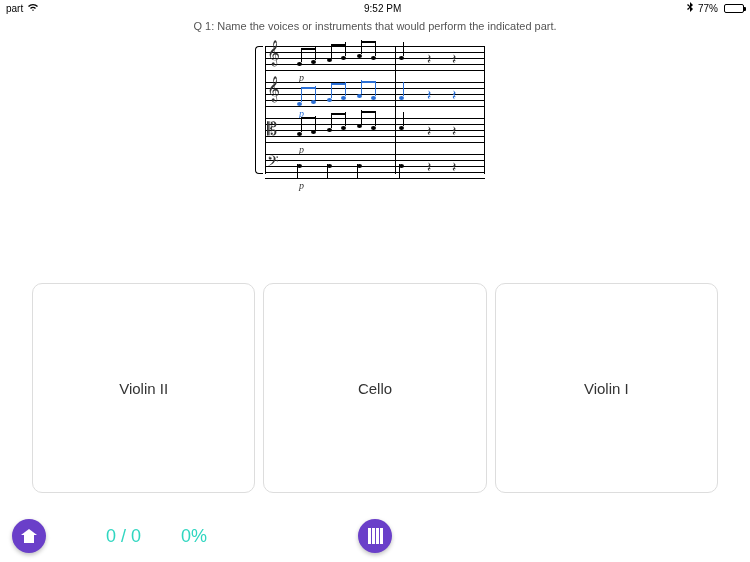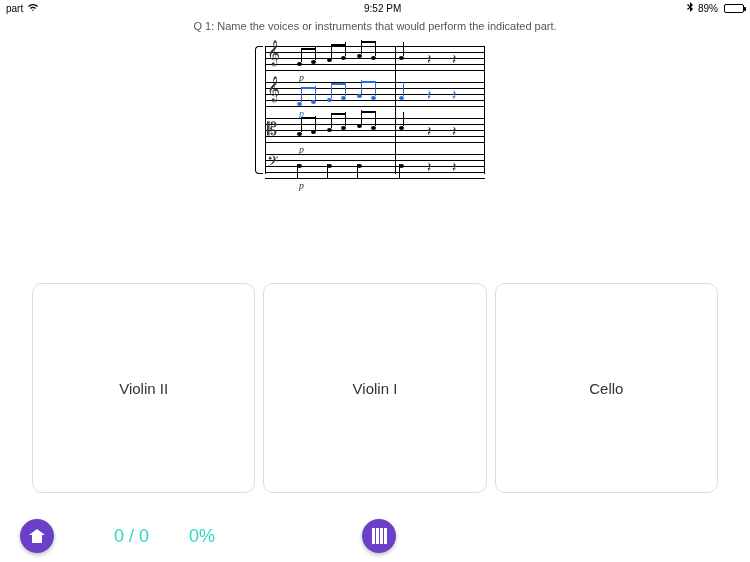--- a/index.html
+++ b/index.html
@@ -28,21 +28,21 @@
   .dyn { position: absolute; left: 34px; font-style: italic; font-family: serif; font-size: 10px; }
   .note { position: absolute; width: 5px; height: 4px; background: #000; border-radius: 50%; }
   .note.blue { background: #2a6fd6; }
   .stem { position: absolute; width: 1px; height: 14px; background: #000; }
   .stem.blue { background: #2a6fd6; }
   .beam { position: absolute; height: 2px; background: #000; }
   .beam.blue { background: #2a6fd6; }
   .rest { position: absolute; font-family: serif; font-size: 14px; }
   .answers { position: absolute; left: 32px; right: 32px; top: 283px; display: flex; gap: 8px; }
   .card { flex: 1; height: 210px; border: 1px solid #ddd; border-radius: 10px; display: flex; align-items: center; justify-content: center; font-size: 15px; color: #333; cursor: pointer; }
-  .bottom-bar { position: absolute; left: 8px; right: 0; bottom: 6px; height: 40px; display: flex; align-items: center; }
+  .bottom-bar { position: absolute; left: 0; right: 0; bottom: 6px; height: 40px; display: flex; align-items: center; }
   .circle-btn { width: 34px; height: 34px; border-radius: 50%; background: #6a3fc9; display: flex; align-items: center; justify-content: center; cursor: pointer; box-shadow: 0 2px 4px rgba(0,0,0,0.25); }
   .home-btn { margin-left: 12px; }
   .keys-btn { position: absolute; left: 50%; transform: translateX(-50%); }
   .score-text { color: #2fd6c0; font-size: 18px; margin-left: 60px; }
   .pct-text { color: #2fd6c0; font-size: 18px; margin-left: 40px; }
   .home-icon { width: 16px; height: 14px; position: relative; }
   .home-icon .roof { position: absolute; top: 0; left: 0; width: 0; height: 0; border-left: 8px solid transparent; border-right: 8px solid transparent; border-bottom: 6px solid #fff; }
   .home-icon .base { position: absolute; top: 5px; left: 3px; width: 10px; height: 9px; background: #fff; }
   .keys-icon { display: flex; gap: 1px; }
   .keys-icon div { width: 3px; height: 16px; background: #fff; }
@@ -59,21 +59,21 @@
         </svg>
     </span>
   </div>
   <div class="status-center">9:52 PM</div>
   <div class="status-right">
     <span>
       <svg width="7" height="11" viewBox="0 0 7 11">
           <path d="M3 0 L6 3 L4 5 L6 7 L3 10 L3 6 L1 8 L0 7 L2.5 5 L0 3 L1 2 L3 4 Z" fill="#000"></path>
         </svg>
     </span>
-    <span>89%</span>
+    <span>77%</span>
     <span class="battery">
       <span class="battery-shell"><span class="battery-fill"></span></span>
     </span>
   </div>
 </div>
 
 <div class="header">
   <div class="question">Q 1: Name the voices or instruments that would perform the indicated part.</div>
 </div>
 
@@ -209,24 +209,24 @@
       </div>
     </div>
   </div>
 </div>
 
 <div class="answers">
   <div class="card">
       <span>Violin II</span>
     </div>
   <div class="card">
+      <span>Cello</span>
+    </div>
+  <div class="card">
       <span>Violin I</span>
-    </div>
-  <div class="card">
-      <span>Cello</span>
     </div>
 </div>
 
 <div class="bottom-bar">
   <div class="circle-btn home-btn">
     <div class="home-icon">
       <div class="roof"></div>
         <div class="base"></div>
     </div>
   </div>

